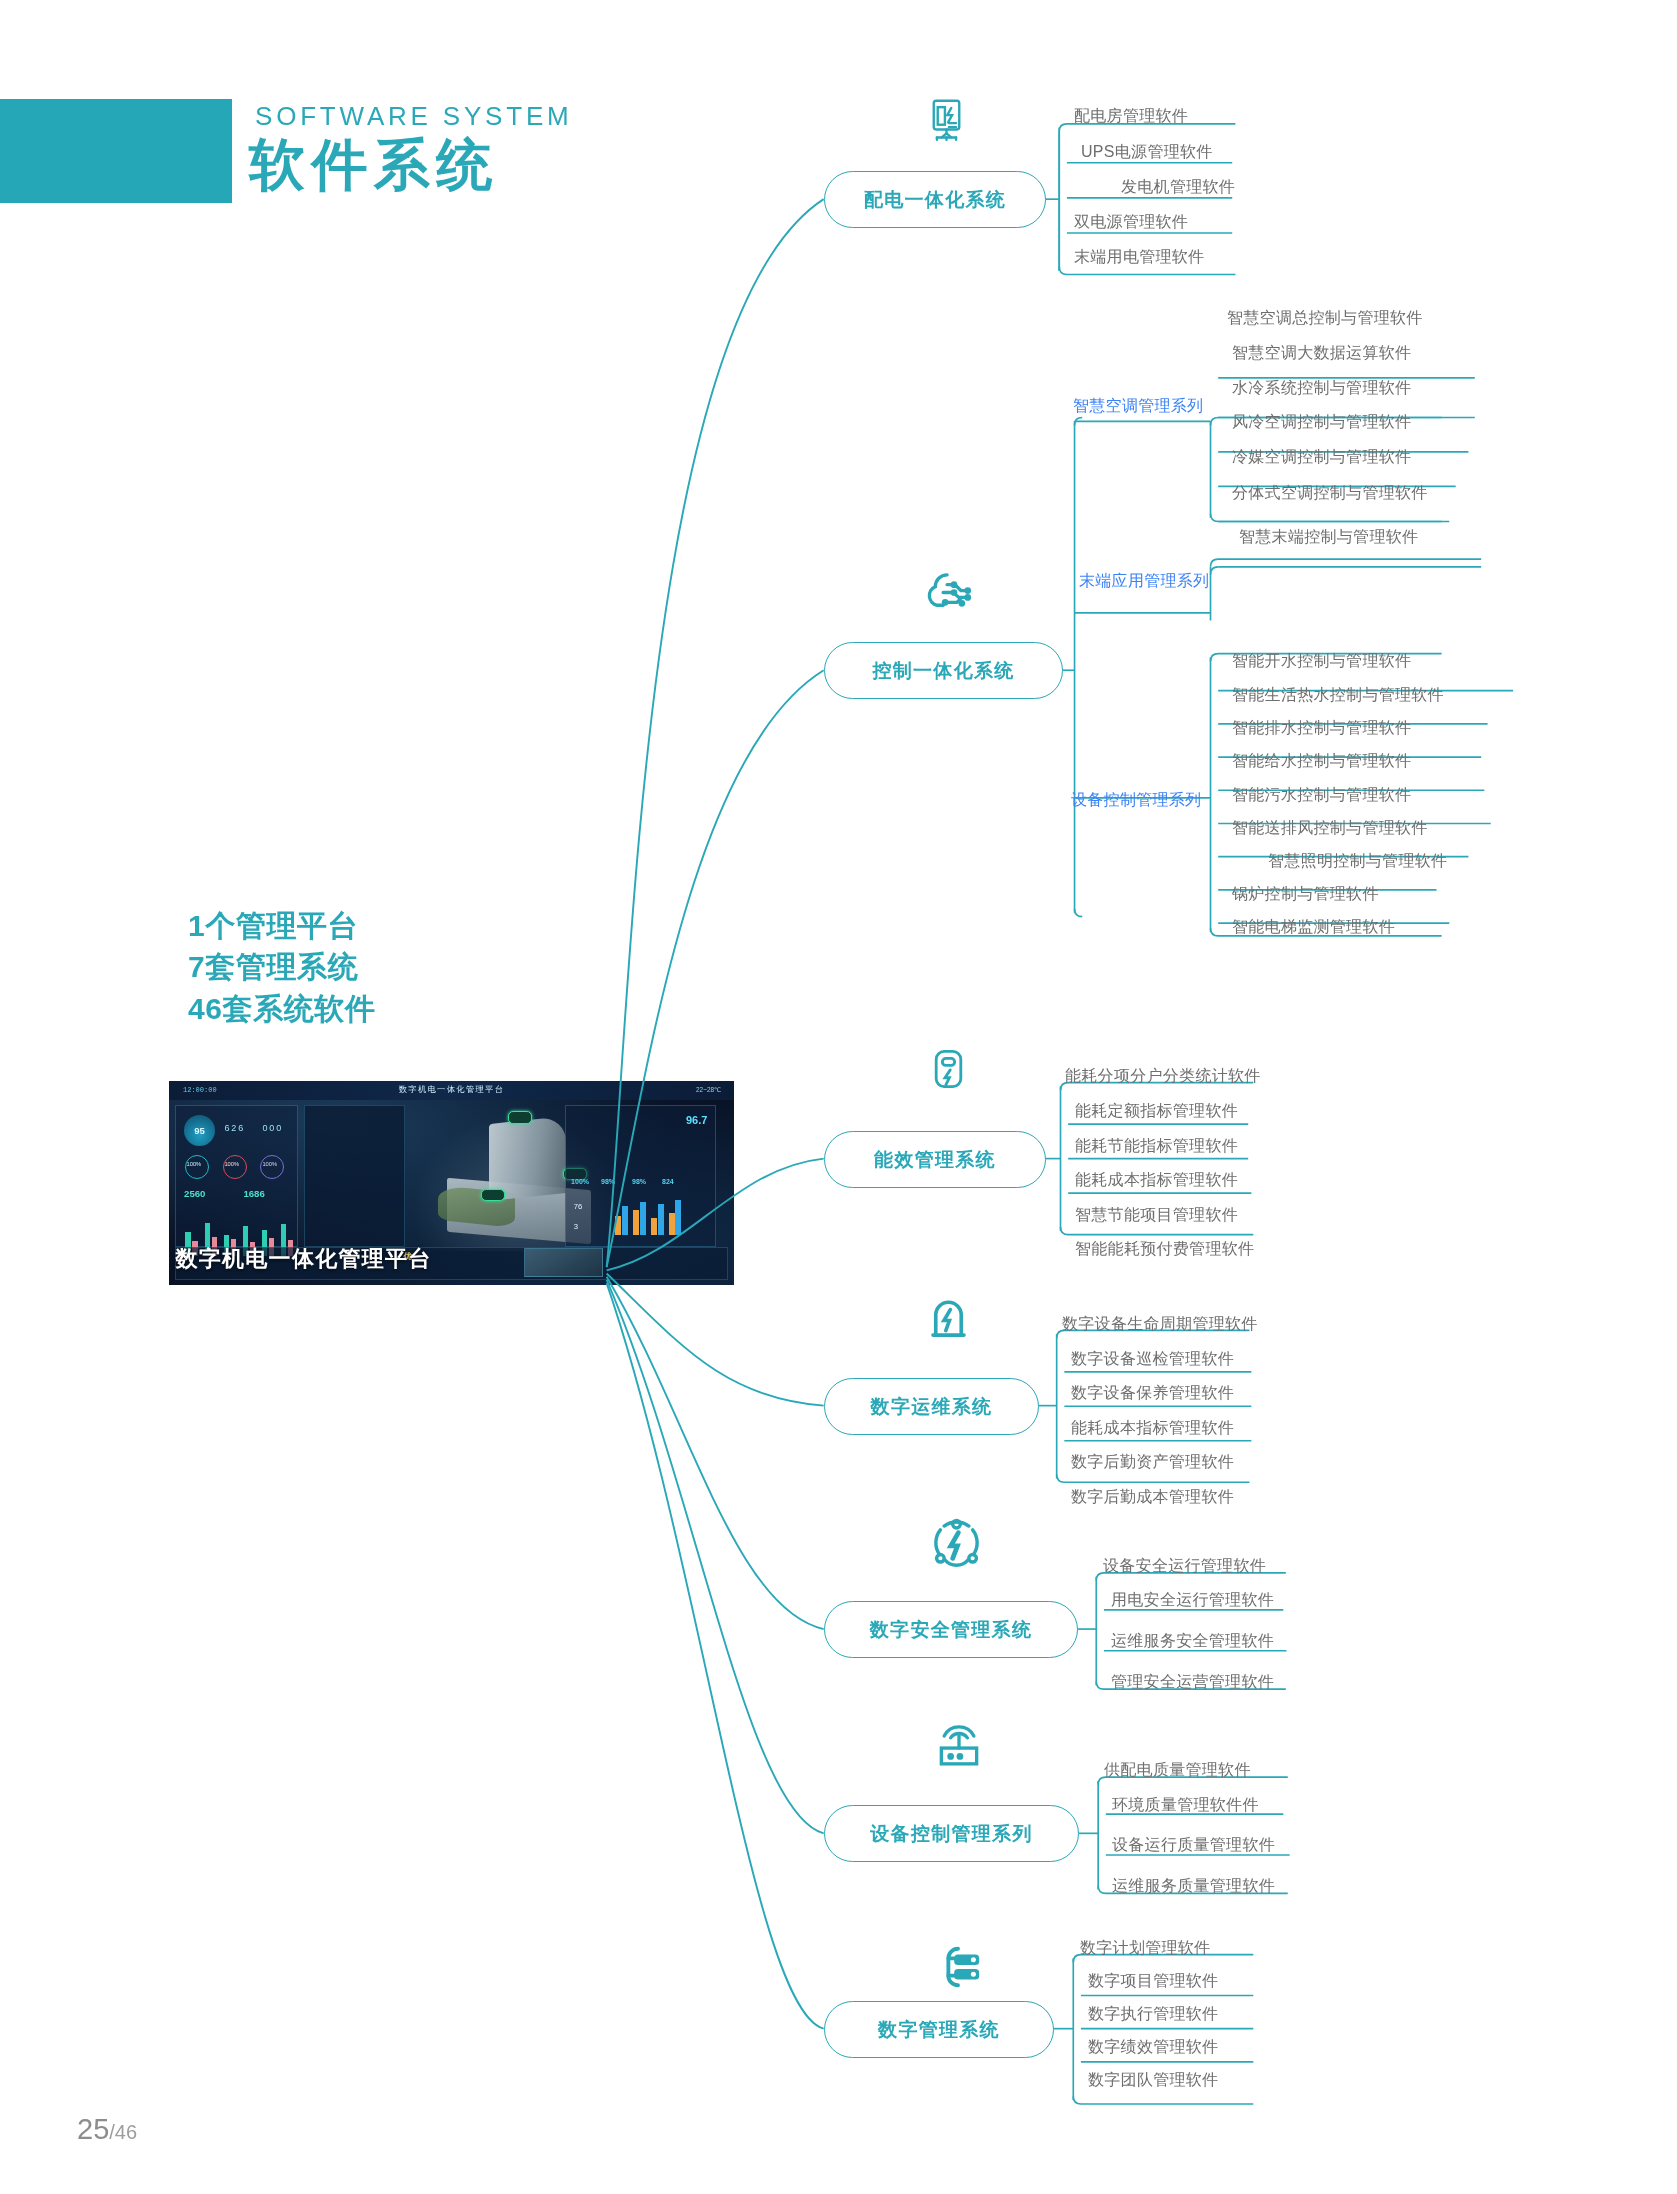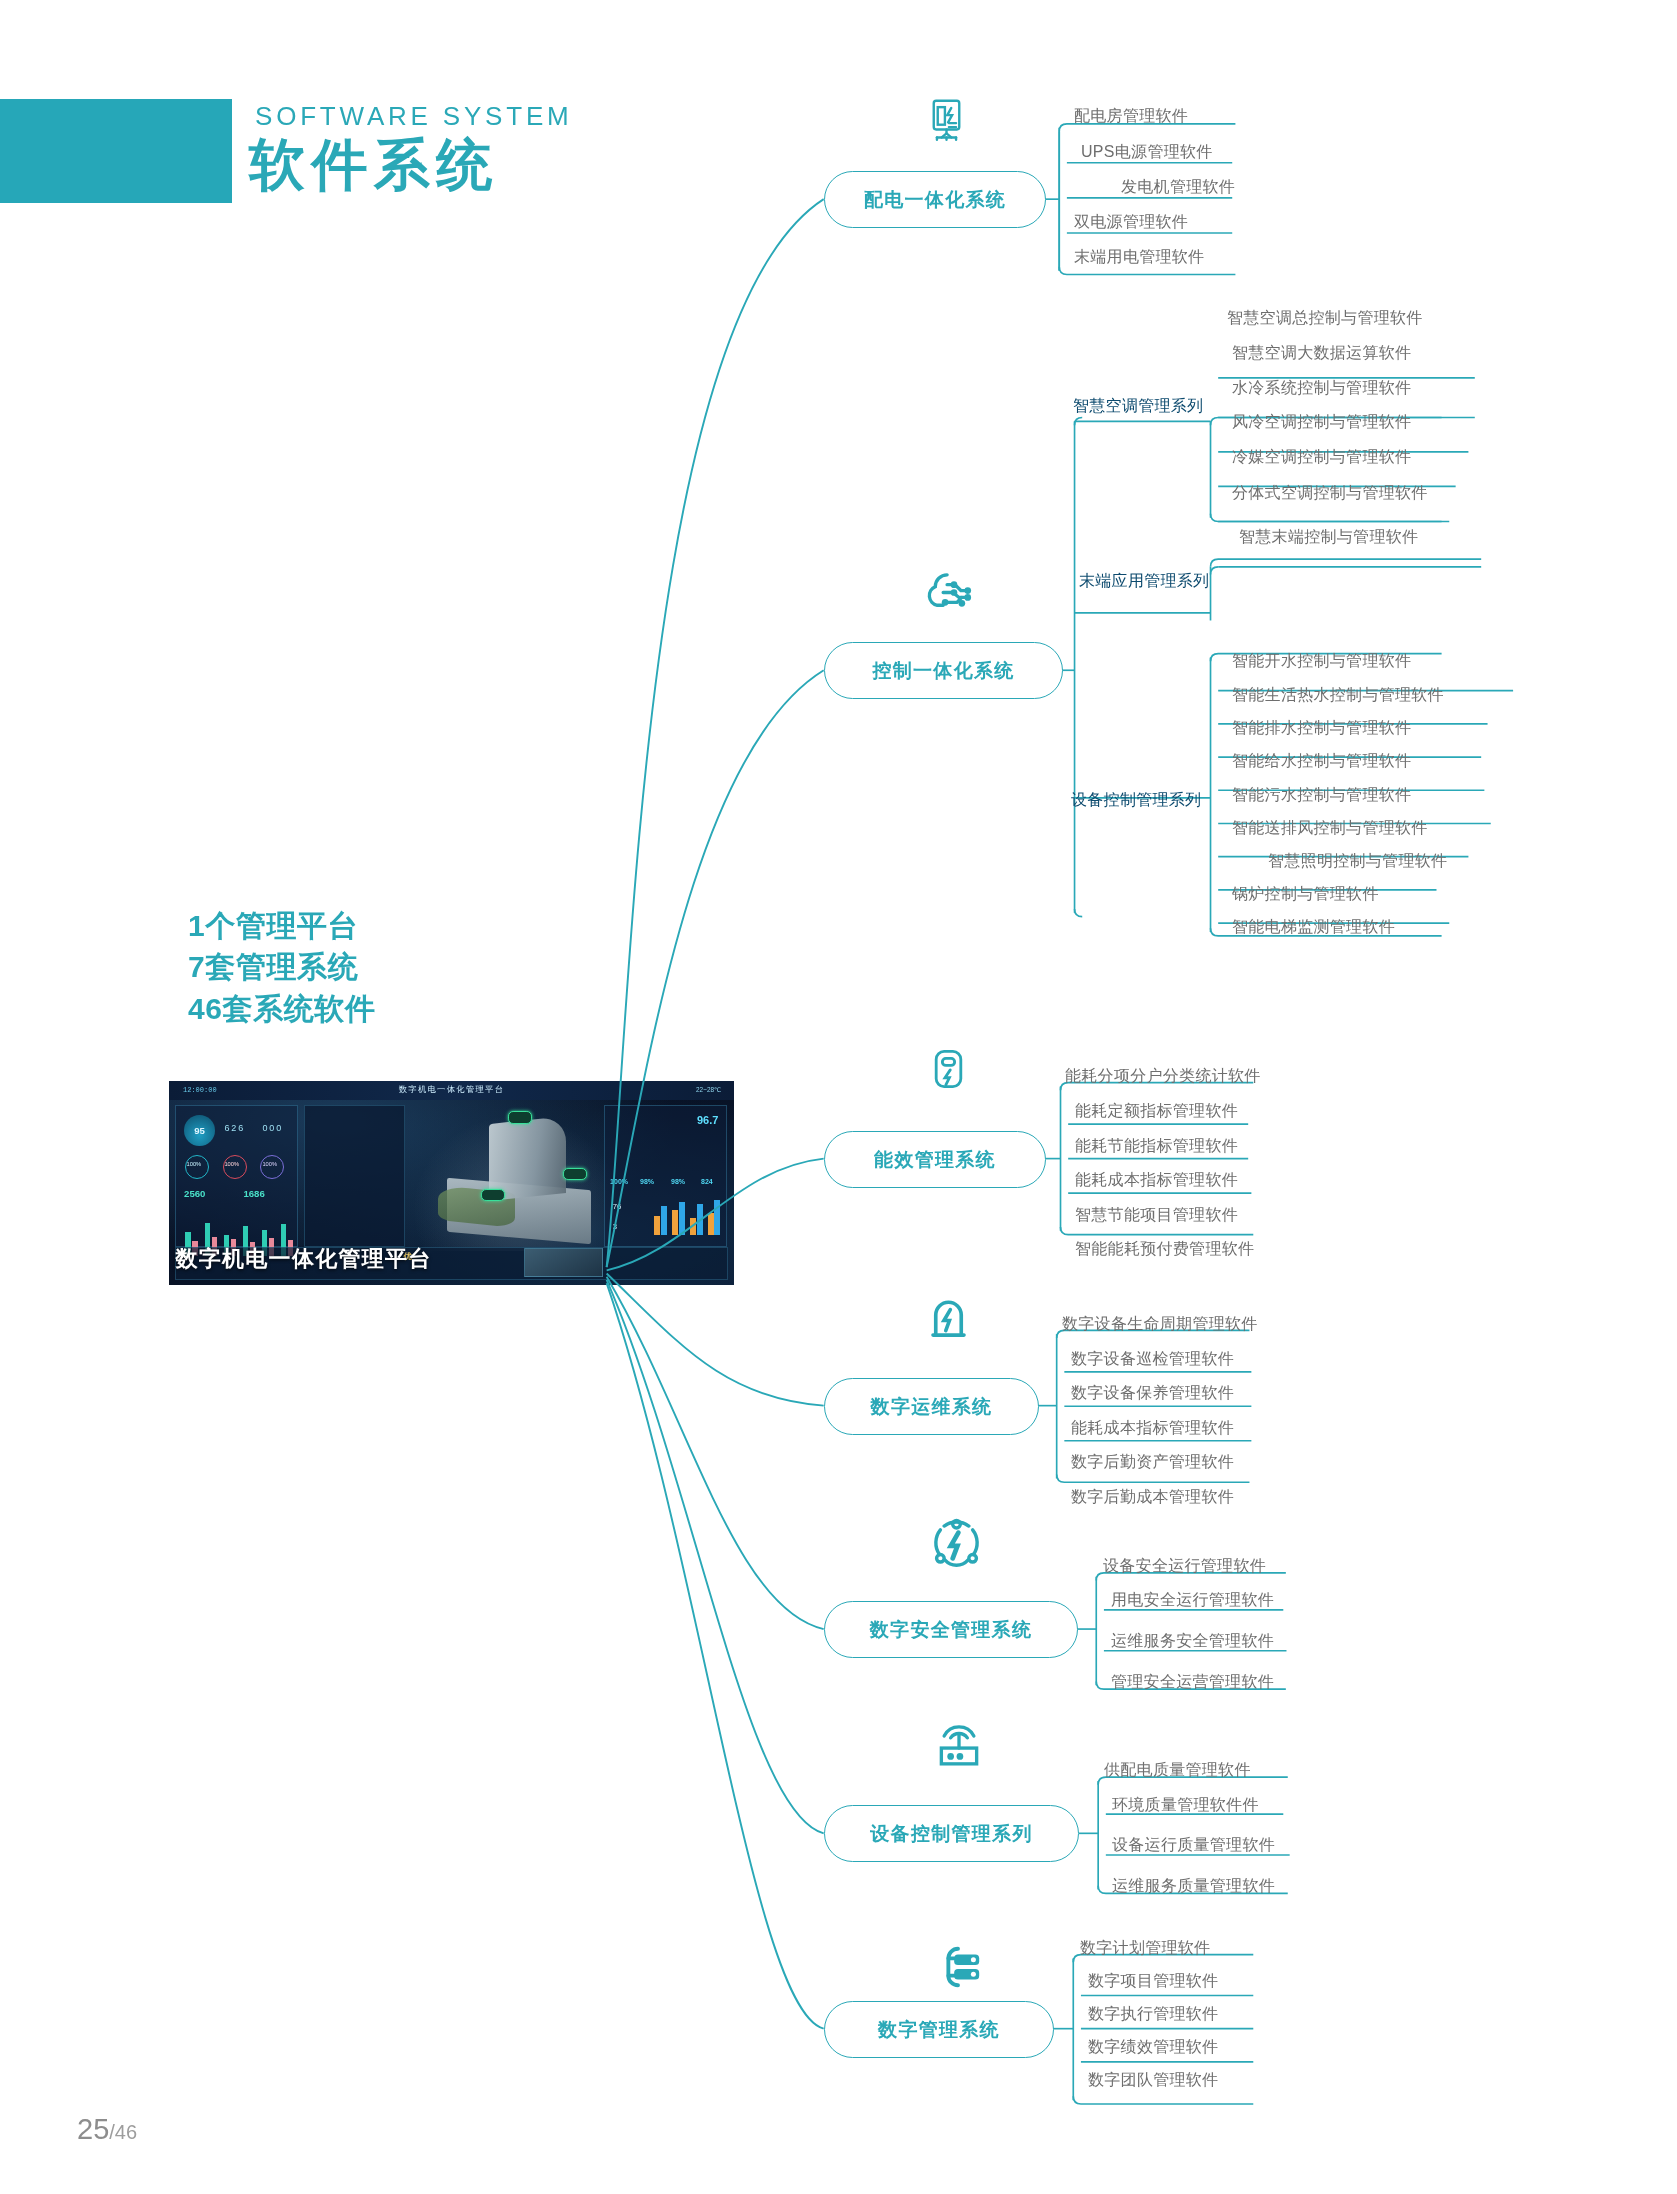--- a/index.html
+++ b/index.html
@@ -31,21 +31,21 @@
        linear-gradient(160deg,#0d1b33 0%,#081225 45%,#0a1830 100%);}
   #dash .topbar{position:absolute;left:0;right:0;top:0;height:19px;
      background:linear-gradient(90deg,#0b1c37,#10284a 50%,#0b1c37);}
   #dash-title{position:absolute;left:0;right:0;top:3.2px;text-align:center;
      font-size:8.3px;color:#cfefff;letter-spacing:1.3px;}
   #dash-clock{position:absolute;left:14px;top:4.5px;font-size:7px;color:#67c7e6;
      font-family:"Liberation Mono","DejaVu Sans Mono",monospace;}
   #dash-temp{position:absolute;right:12.8px;top:4.5px;font-size:6.4px;color:#8fd3ea;}
   #dash .panelL,#dash .panelR{position:absolute;top:24px;bottom:38px;width:121px;
      border:0.6px solid rgba(70,160,200,.35);background:rgba(12,30,56,.55);}
-  #dash .panelL{left:6.4px;} #dash .panelR{right:7px;}
+  #dash .panelL{left:6.4px;} #dash .panelR{right:18px;padding-left:28px;}
   #dash .panelC{position:absolute;left:135px;top:24px;width:99px;bottom:38px;
      border:0.6px solid rgba(70,160,200,.3);background:rgba(10,26,50,.75);}
   #dash .bld{position:absolute;left:243px;top:33px;width:211px;height:137px;
      background:
       radial-gradient(ellipse at 50% 70%, rgba(180,200,210,.22) 0%, rgba(10,25,48,0) 70%);}
   #dash .tower{position:absolute;left:77px;top:6.4px;width:77px;height:77px;
      background:linear-gradient(100deg,#c9d4d9,#8e9ea8 60%,#5d6c76);
      border-radius:3.8px 25.5px 0 0;transform:skewY(-6deg);opacity:.92;}
   #dash .podium{position:absolute;left:35px;top:70px;width:144px;height:54px;
      background:linear-gradient(170deg,#b9c6cc,#72828c);transform:skewY(5deg);
@@ -69,21 +69,21 @@
   #map{position:absolute;left:0;top:0;width:1678px;height:2194px;}
 
   
   .pill{position:absolute;border:1.3px solid #2AA8B7;border-radius:638px;
         color:#2AA8B7;display:flex;align-items:center;justify-content:center;
         font-size:19px;font-weight:600;letter-spacing:1.3px;background:#fff;
         white-space:nowrap;box-sizing:border-box;}
   
   .leaf{position:absolute;color:#6e6e6e;font-size:16px;white-space:nowrap;
         letter-spacing:0.3px;}
-  .subcat{position:absolute;color:#0c4a6e;font-size:16px;white-space:nowrap;
+  .subcat{position:absolute;color:#3b82f6;font-size:16px;white-space:nowrap;
         letter-spacing:0.3px;}
 
   
   #pageno{left:77px;top:2113px;color:#8d8d8d;font-size:29px;}
   #pageno .den{font-size:20px;color:#9d9d9d;}
 </style>
 </head>
 <body>
 
 <div class="abs" id="brand-block"></div>

